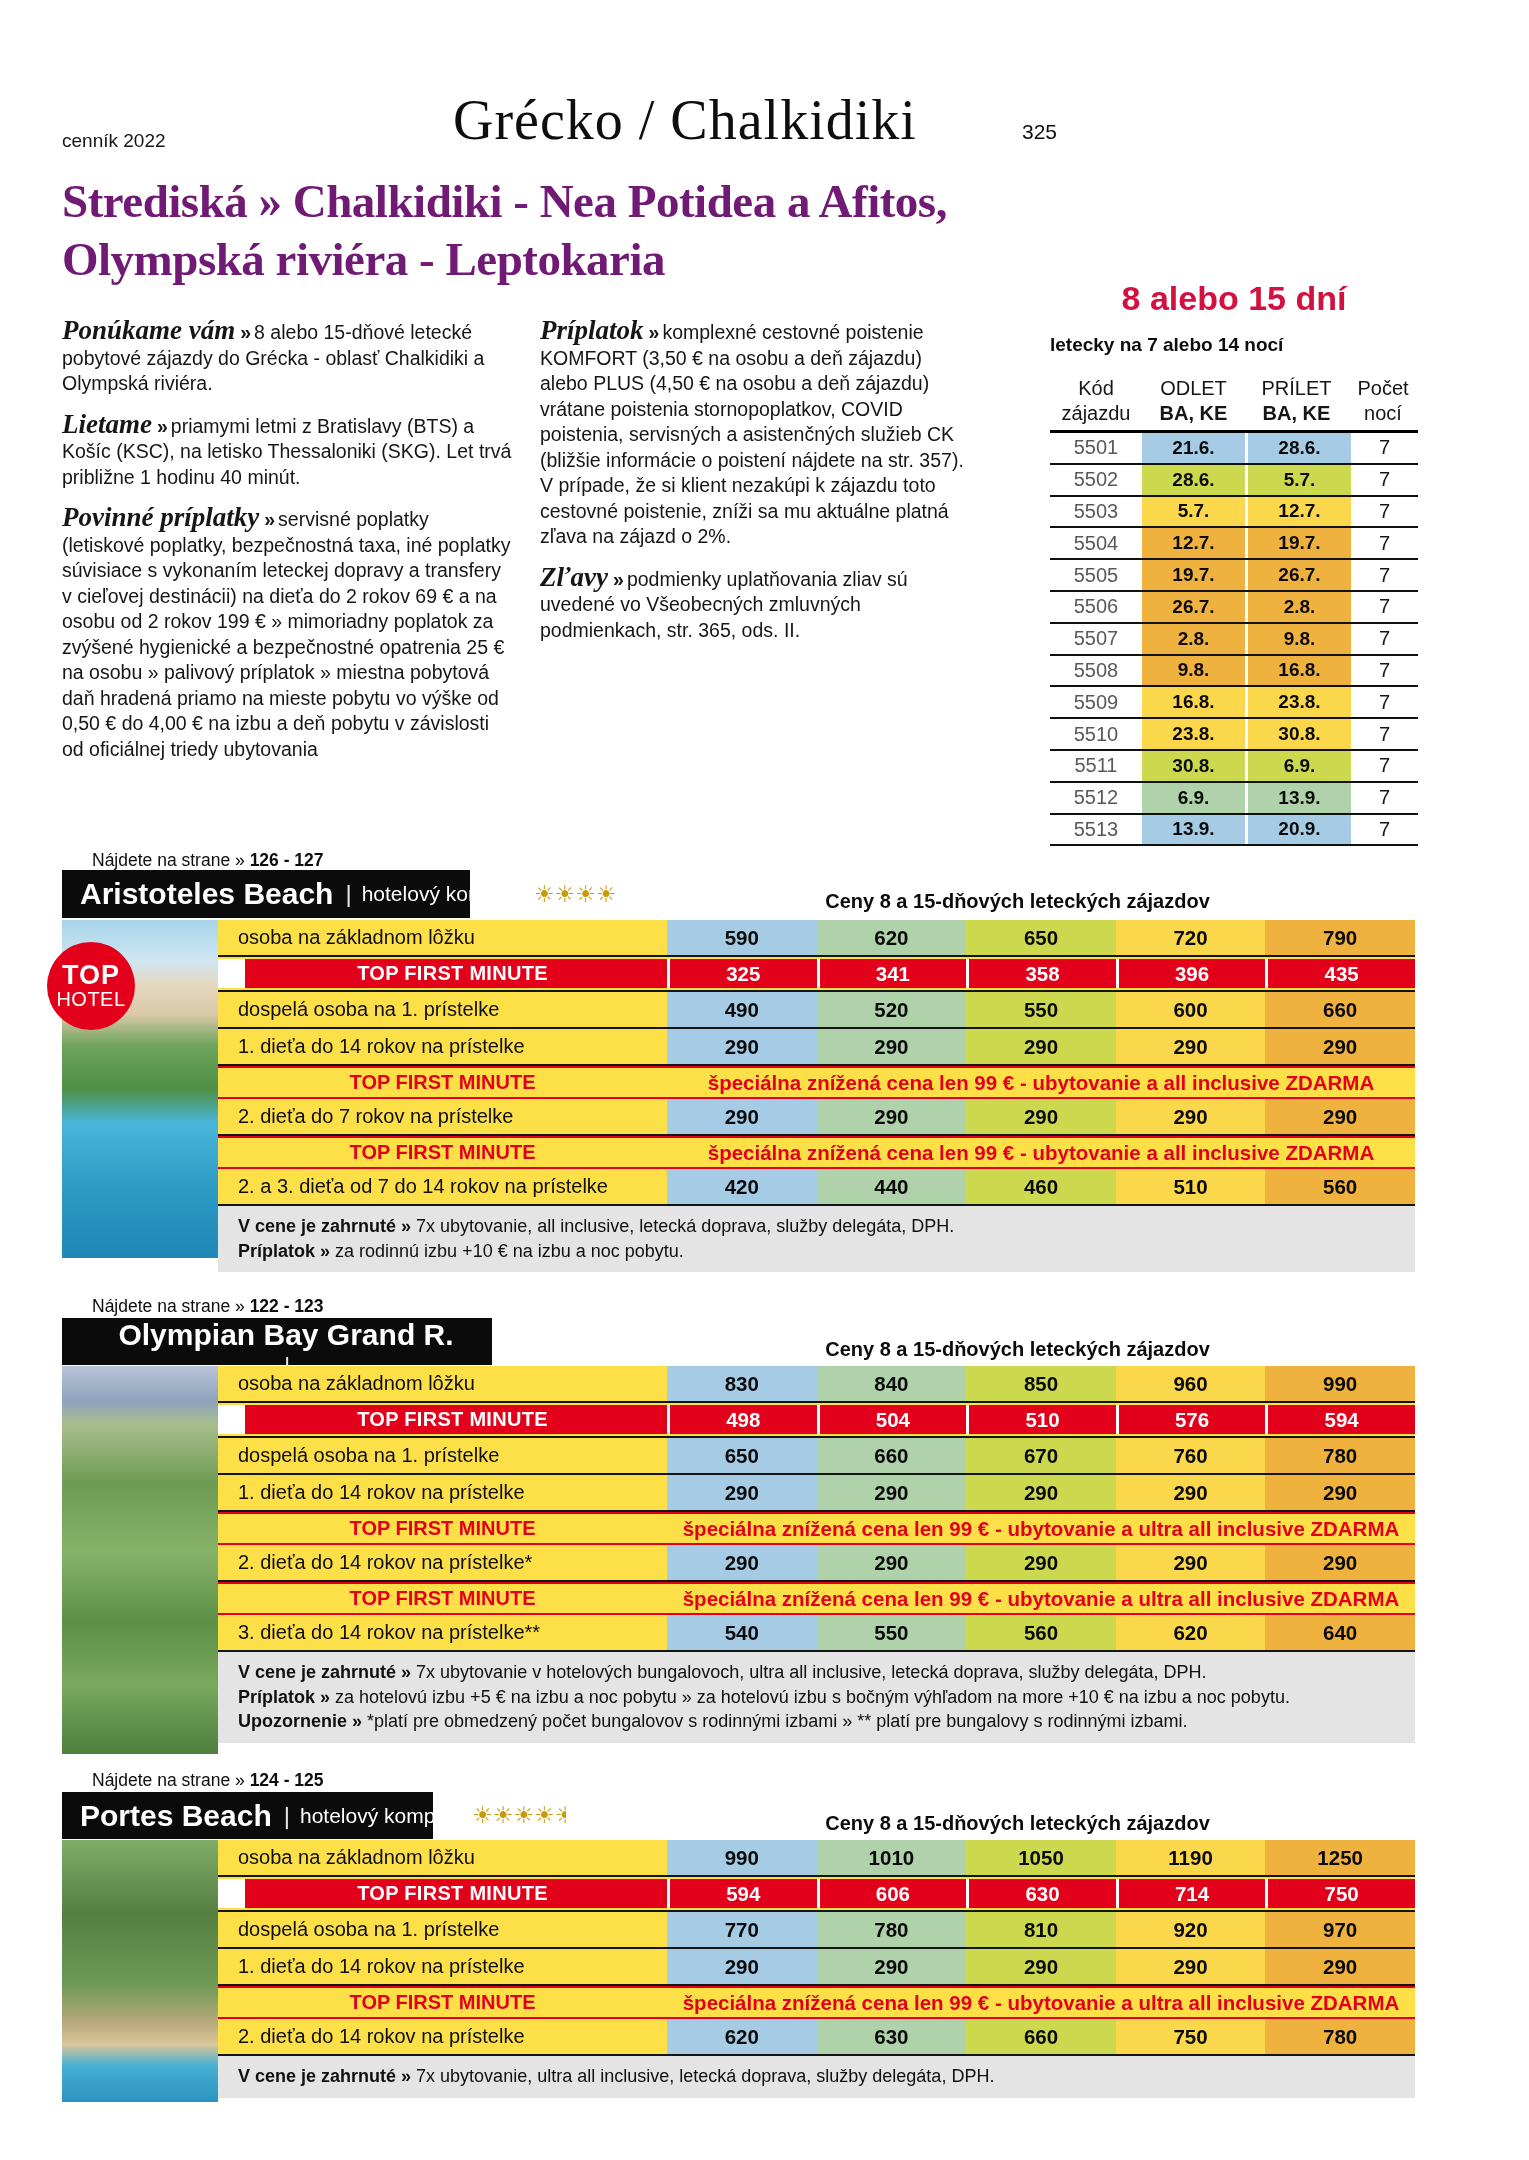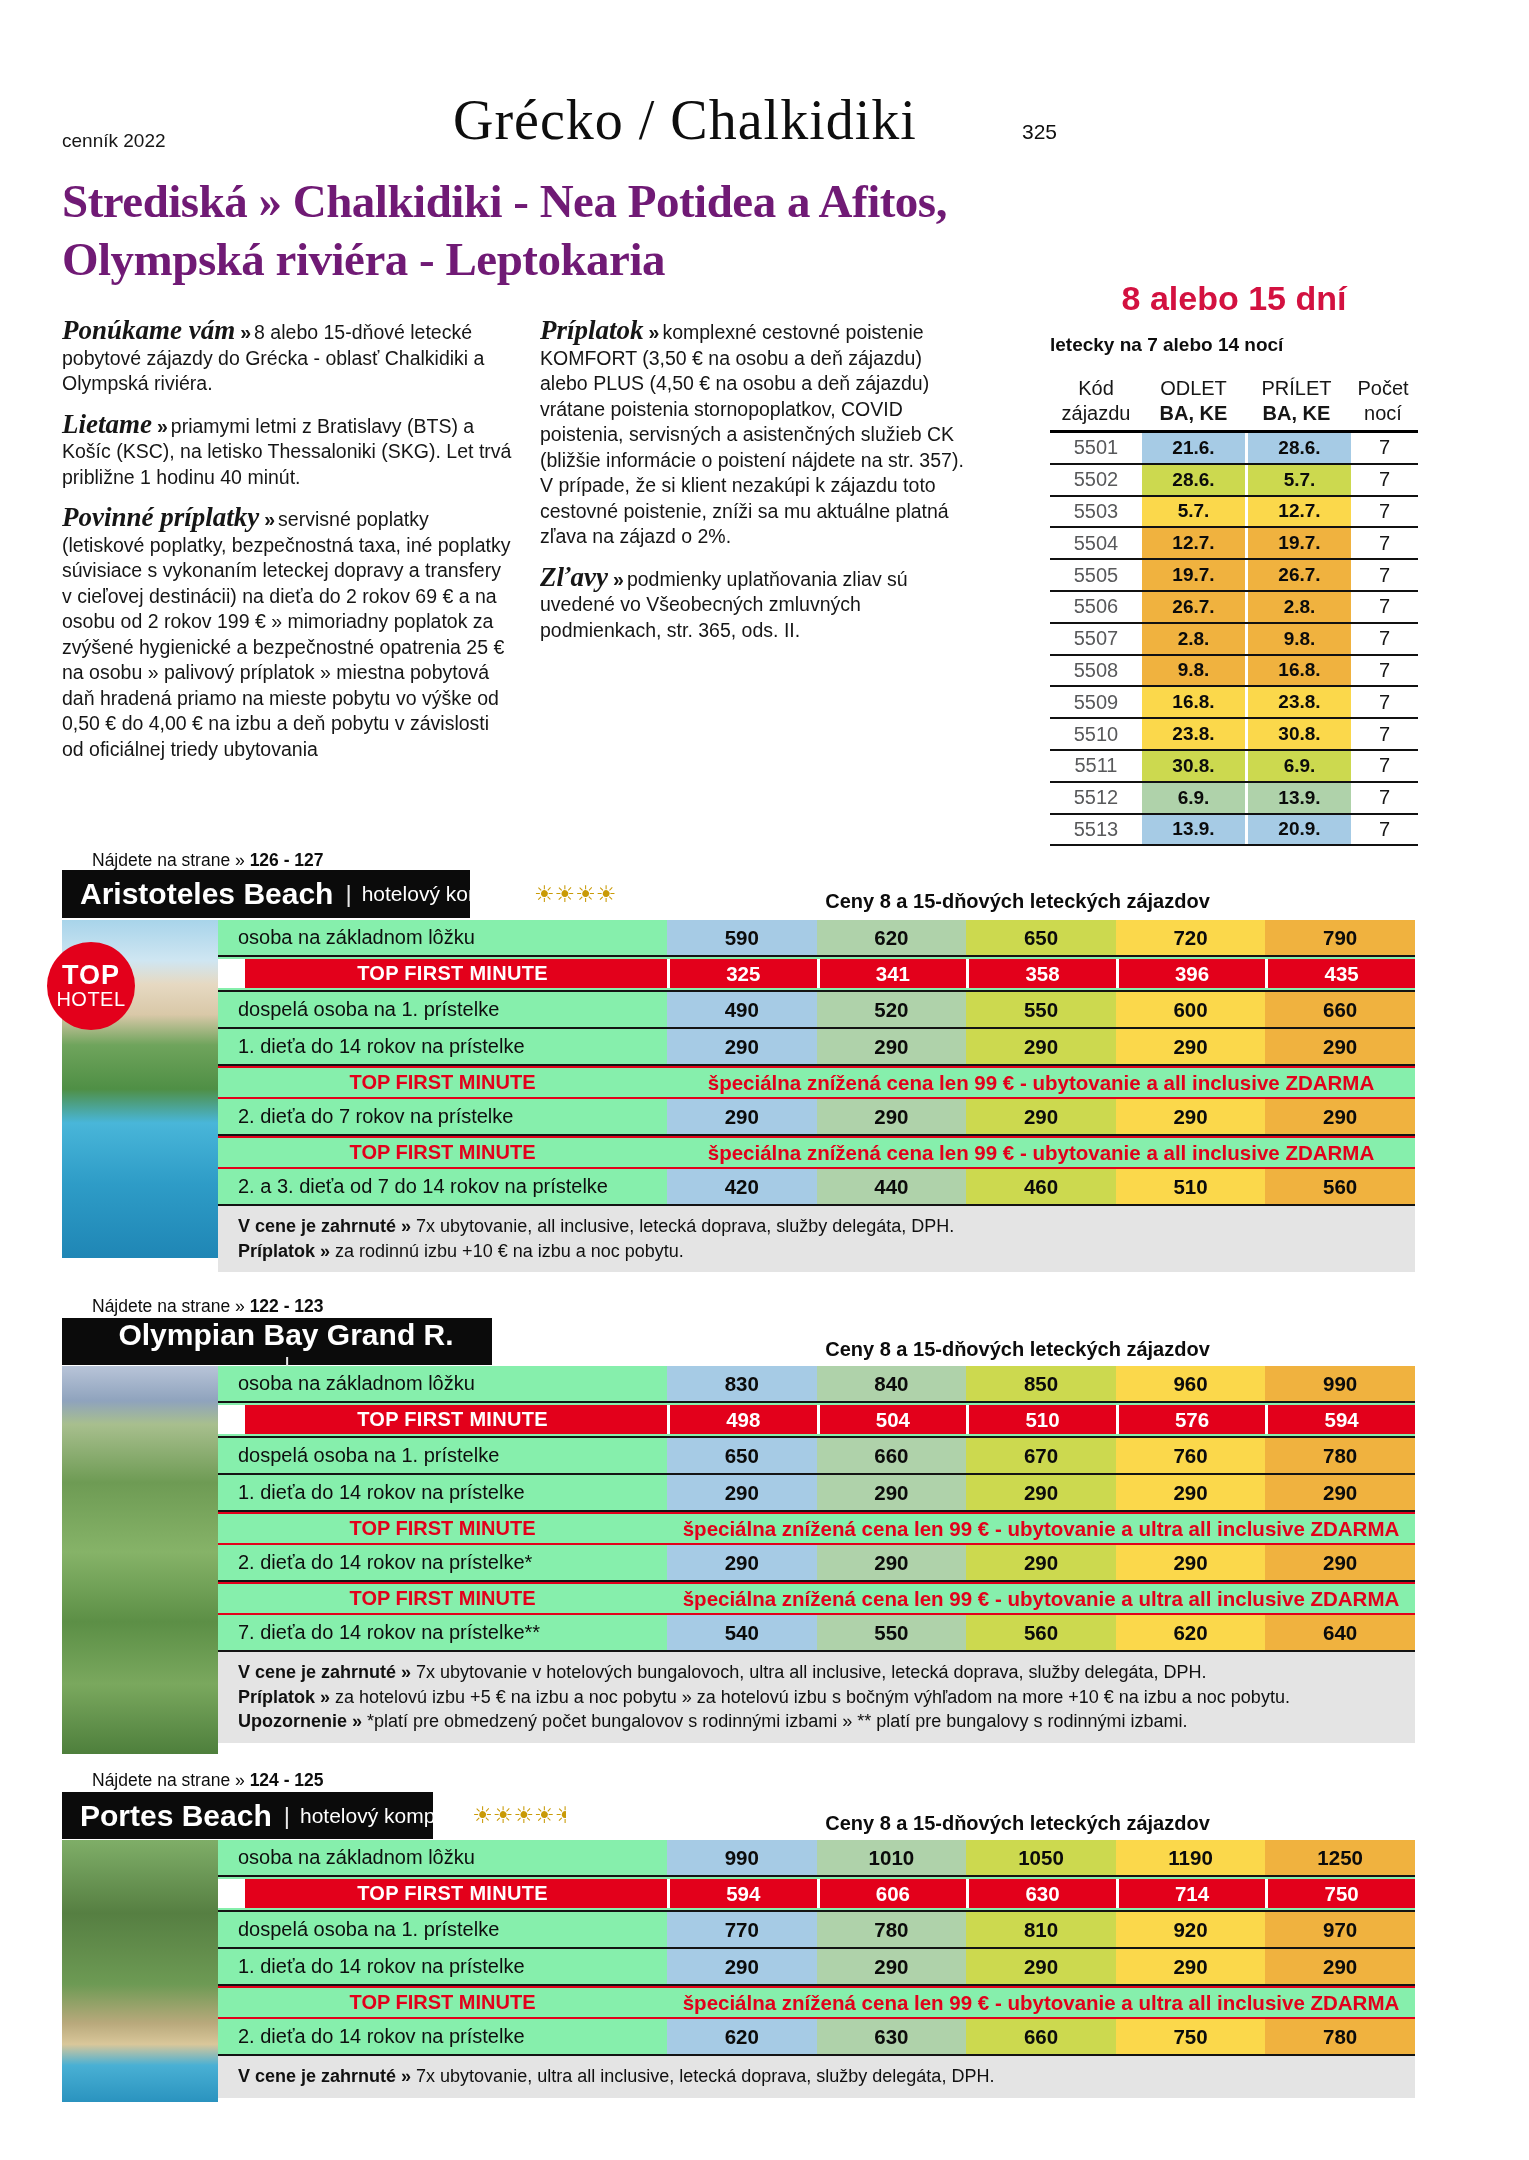--- a/index.html
+++ b/index.html
@@ -62,21 +62,21 @@
   .photo-c{background:linear-gradient(180deg,#7fae68 0%,#567f42 28%,#6d9a54 55%,#b9a97c 70%,
            #d9c79a 78%,#49b0d4 86%,#2a93bf 100%);}
   .badge{position:absolute;left:-15px;top:22px;width:88px;height:88px;border-radius:50%;
          background:#e3001b;color:#fff;display:flex;flex-direction:column;align-items:center;
          justify-content:center;}
   .badge .t{font-weight:800;font-size:27px;line-height:25px;letter-spacing:1px;}
   .badge .h{font-weight:400;font-size:20px;line-height:22px;letter-spacing:.5px;}
 
   .ptable{position:absolute;left:156px;width:1197px;}
   .prow{display:flex;align-items:stretch;height:37px;box-sizing:border-box;
-        border-bottom:2px solid #141414;background:#86efac;text-align:right;}
+        border-bottom:2px solid #141414;background:#fde047;text-align:right;}
   .plabel{width:449px;box-sizing:border-box;padding-left:20px;display:flex;align-items:center;
           font-size:20px;color:#0e0e0e;}
   .pcell{flex:1;display:flex;align-items:center;justify-content:center;
          font-weight:700;font-size:20.5px;color:#0b0b0b;}
   .prow.tfm{height:35px;}
   .prow.tfm > *{margin:2px 0;}
   .prow.tfm .plabel{background:linear-gradient(90deg,#fff 27px,#e3001b 27px);color:#fff;
           font-weight:800;justify-content:center;letter-spacing:.3px;}
   .pcell.red{background:#e3001b;color:#fff;border-left:3px solid #fff;box-sizing:border-box;}
   .prow.tfmtext{height:33px;border-top:2.5px solid #e3001b;border-bottom:2.5px solid #e3001b;}
@@ -361,21 +361,21 @@
             <div class="pcell" style="background: rgb(175, 210, 170);">290</div>
             <div class="pcell" style="background: rgb(204, 217, 79);">290</div>
             <div class="pcell" style="background: rgb(251, 216, 75);">290</div>
             <div class="pcell" style="background: rgb(240, 178, 63);">290</div>
           </div>
           <div class="prow tfmtext">
             <div class="plabel">TOP FIRST MINUTE</div>
             <div class="ptext">špeciálna znížená cena len 99 € - ubytovanie a ultra all inclusive ZDARMA</div>
           </div>
           <div class="prow">
-            <div class="plabel">7. dieťa do 14 rokov na prístelke**</div>
+            <div class="plabel">3. dieťa do 14 rokov na prístelke**</div>
             <div class="pcell" style="background: rgb(166, 203, 229);">540</div>
             <div class="pcell" style="background: rgb(175, 210, 170);">550</div>
             <div class="pcell" style="background: rgb(204, 217, 79);">560</div>
             <div class="pcell" style="background: rgb(251, 216, 75);">620</div>
             <div class="pcell" style="background: rgb(240, 178, 63);">640</div>
           </div>
         </div>
       <div class="pfooter">
           <div class="fl"><b>V cene je zahrnuté »</b> 7x ubytovanie v hotelových bungalovoch, ultra all inclusive, letecká doprava, služby delegáta, DPH.</div>
           <div class="fl"><b>Príplatok »</b> za hotelovú izbu +5 € na izbu a noc pobytu » za hotelovú izbu s bočným výhľadom na more +10 € na izbu a noc pobytu.</div>

